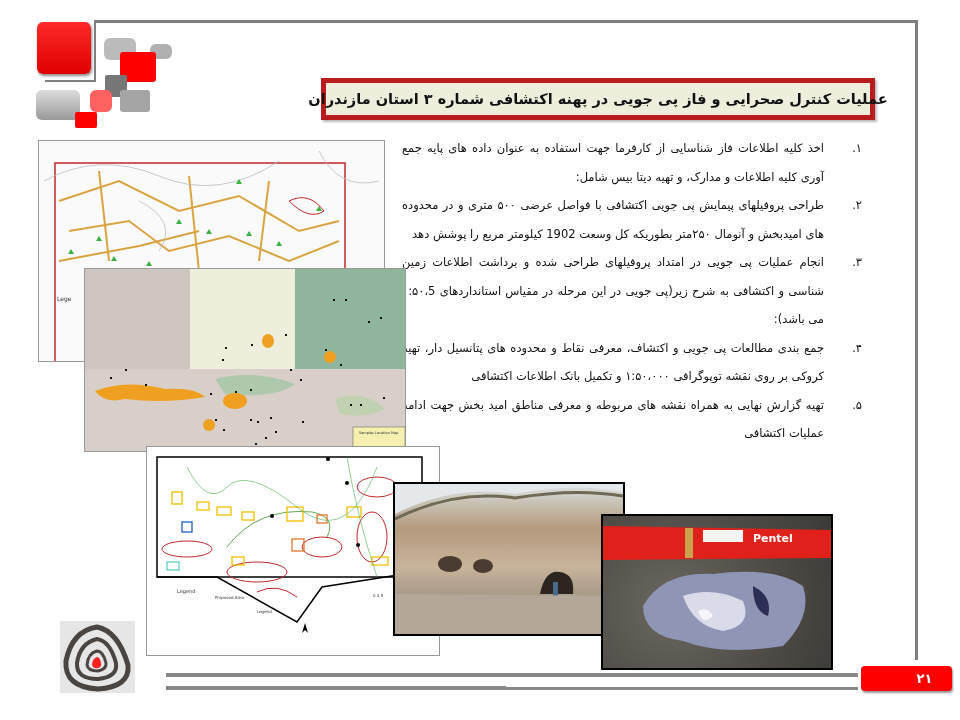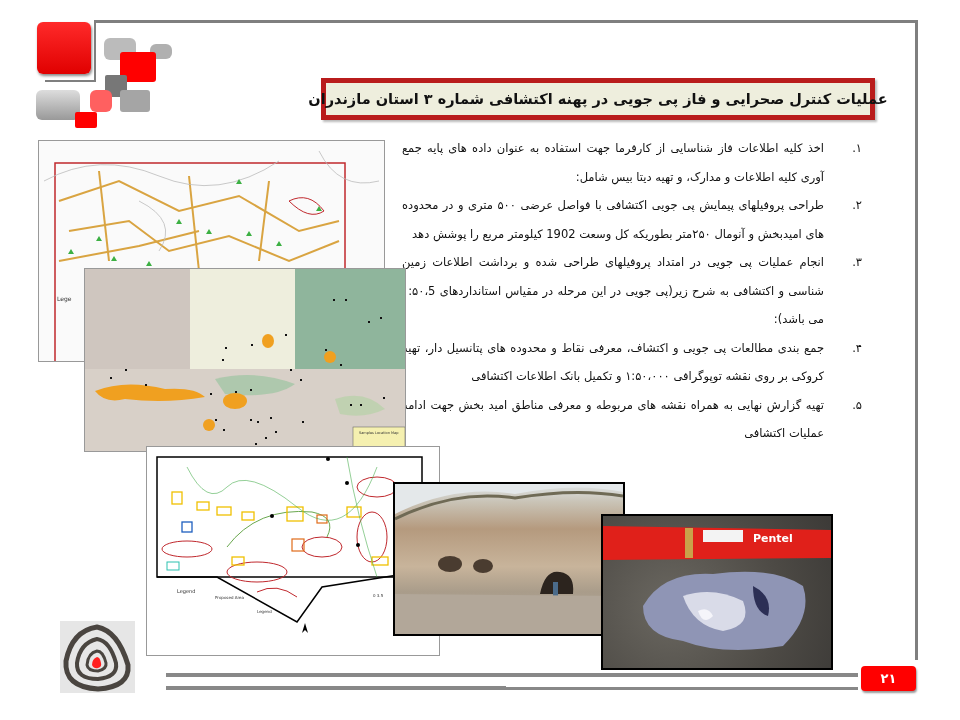--- a/index.html
+++ b/index.html
@@ -18,21 +18,21 @@
   .item{display:flex;flex-direction:row;}
   .num{width:38px;flex:0 0 38px;text-align:right;padding-right:0px;}
   .txt{flex:1;text-align:justify;text-align-last:right;}
   
   .map{position:absolute;overflow:hidden;border:1px solid #999;}
   .photo{position:absolute;overflow:hidden;border:2px solid #000;}
   
   .bar1{left:166px;top:673px;width:692px;height:4px;background:#888;}
   .bar2{left:166px;top:687px;width:692px;height:3px;background:#888;}
   .bar2b{left:166px;top:686px;width:340px;height:4px;background:#888;}
-  .page-badge{left:861px;top:666px;width:55px;height:25px;background:#ff0000;border-radius:4px;box-shadow:1px 2px 2px #999;color:#fff;font-weight:bold;font-size:13px;display:flex;align-items:center;justify-content:center;}
+  .page-badge{left:861px;top:666px;width:55px;height:25px;background:#ff0000;border-radius:4px;box-shadow:1px 2px 2px #999;color:#fff;font-weight:bold;font-size:13px;display:flex;align-items:center;justify-content:center;padding-left:36px;}
   .corner-logo{left:60px;top:621px;width:75px;height:72px;background:#e6e6e6;}
 </style>
 </head>
 <body>
 
 <div class="abs frame-top"></div>
 <div class="abs frame-right"></div>
 
 <div class="abs" style="left:30px;top:18px;width:150px;height:115px;">
   <div class="sq" style="left:7px;top:4px;width:54px;height:52px;background:linear-gradient(#ff2a2a,#e00000);box-shadow:1px 2px 3px #888;"></div>

